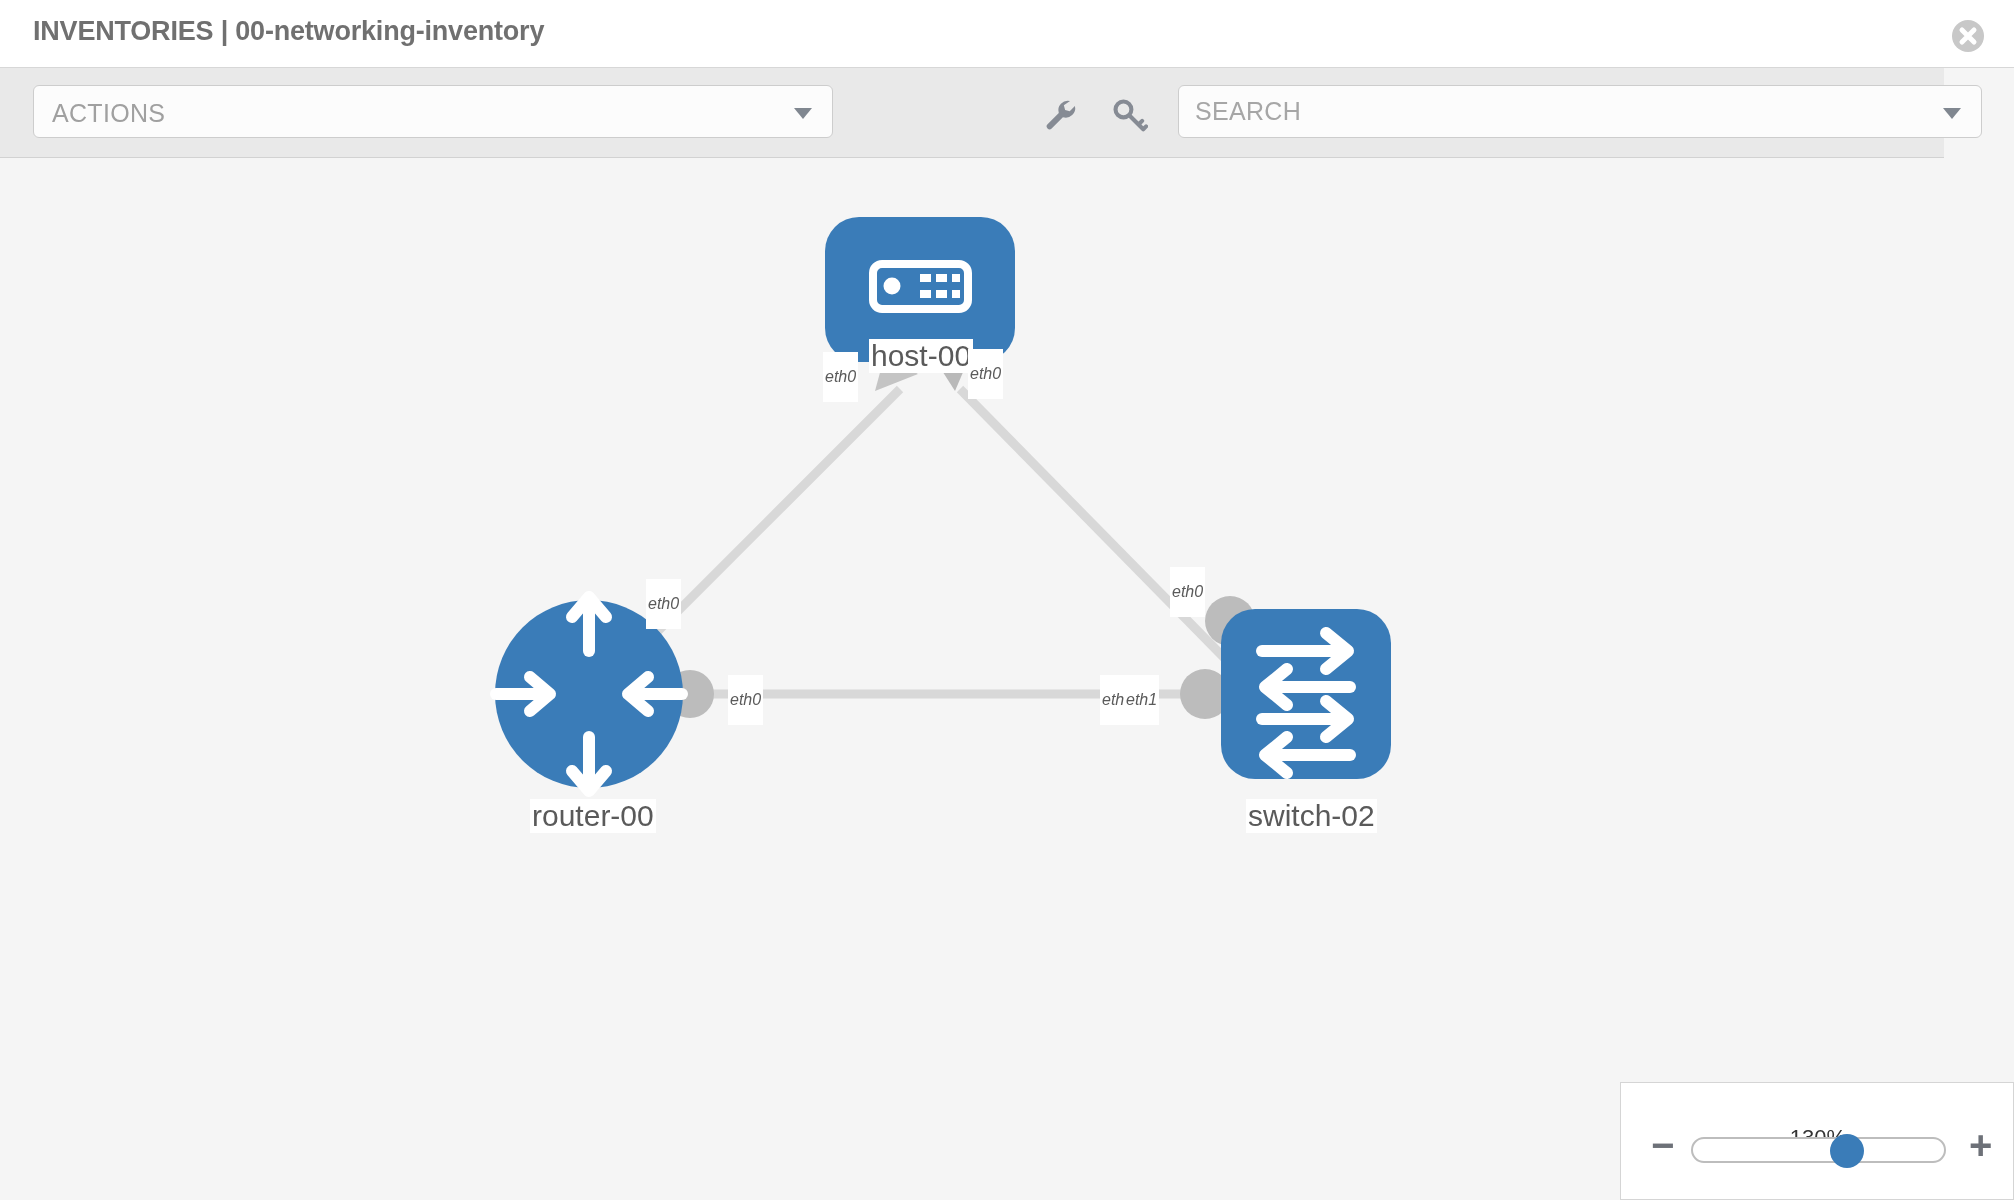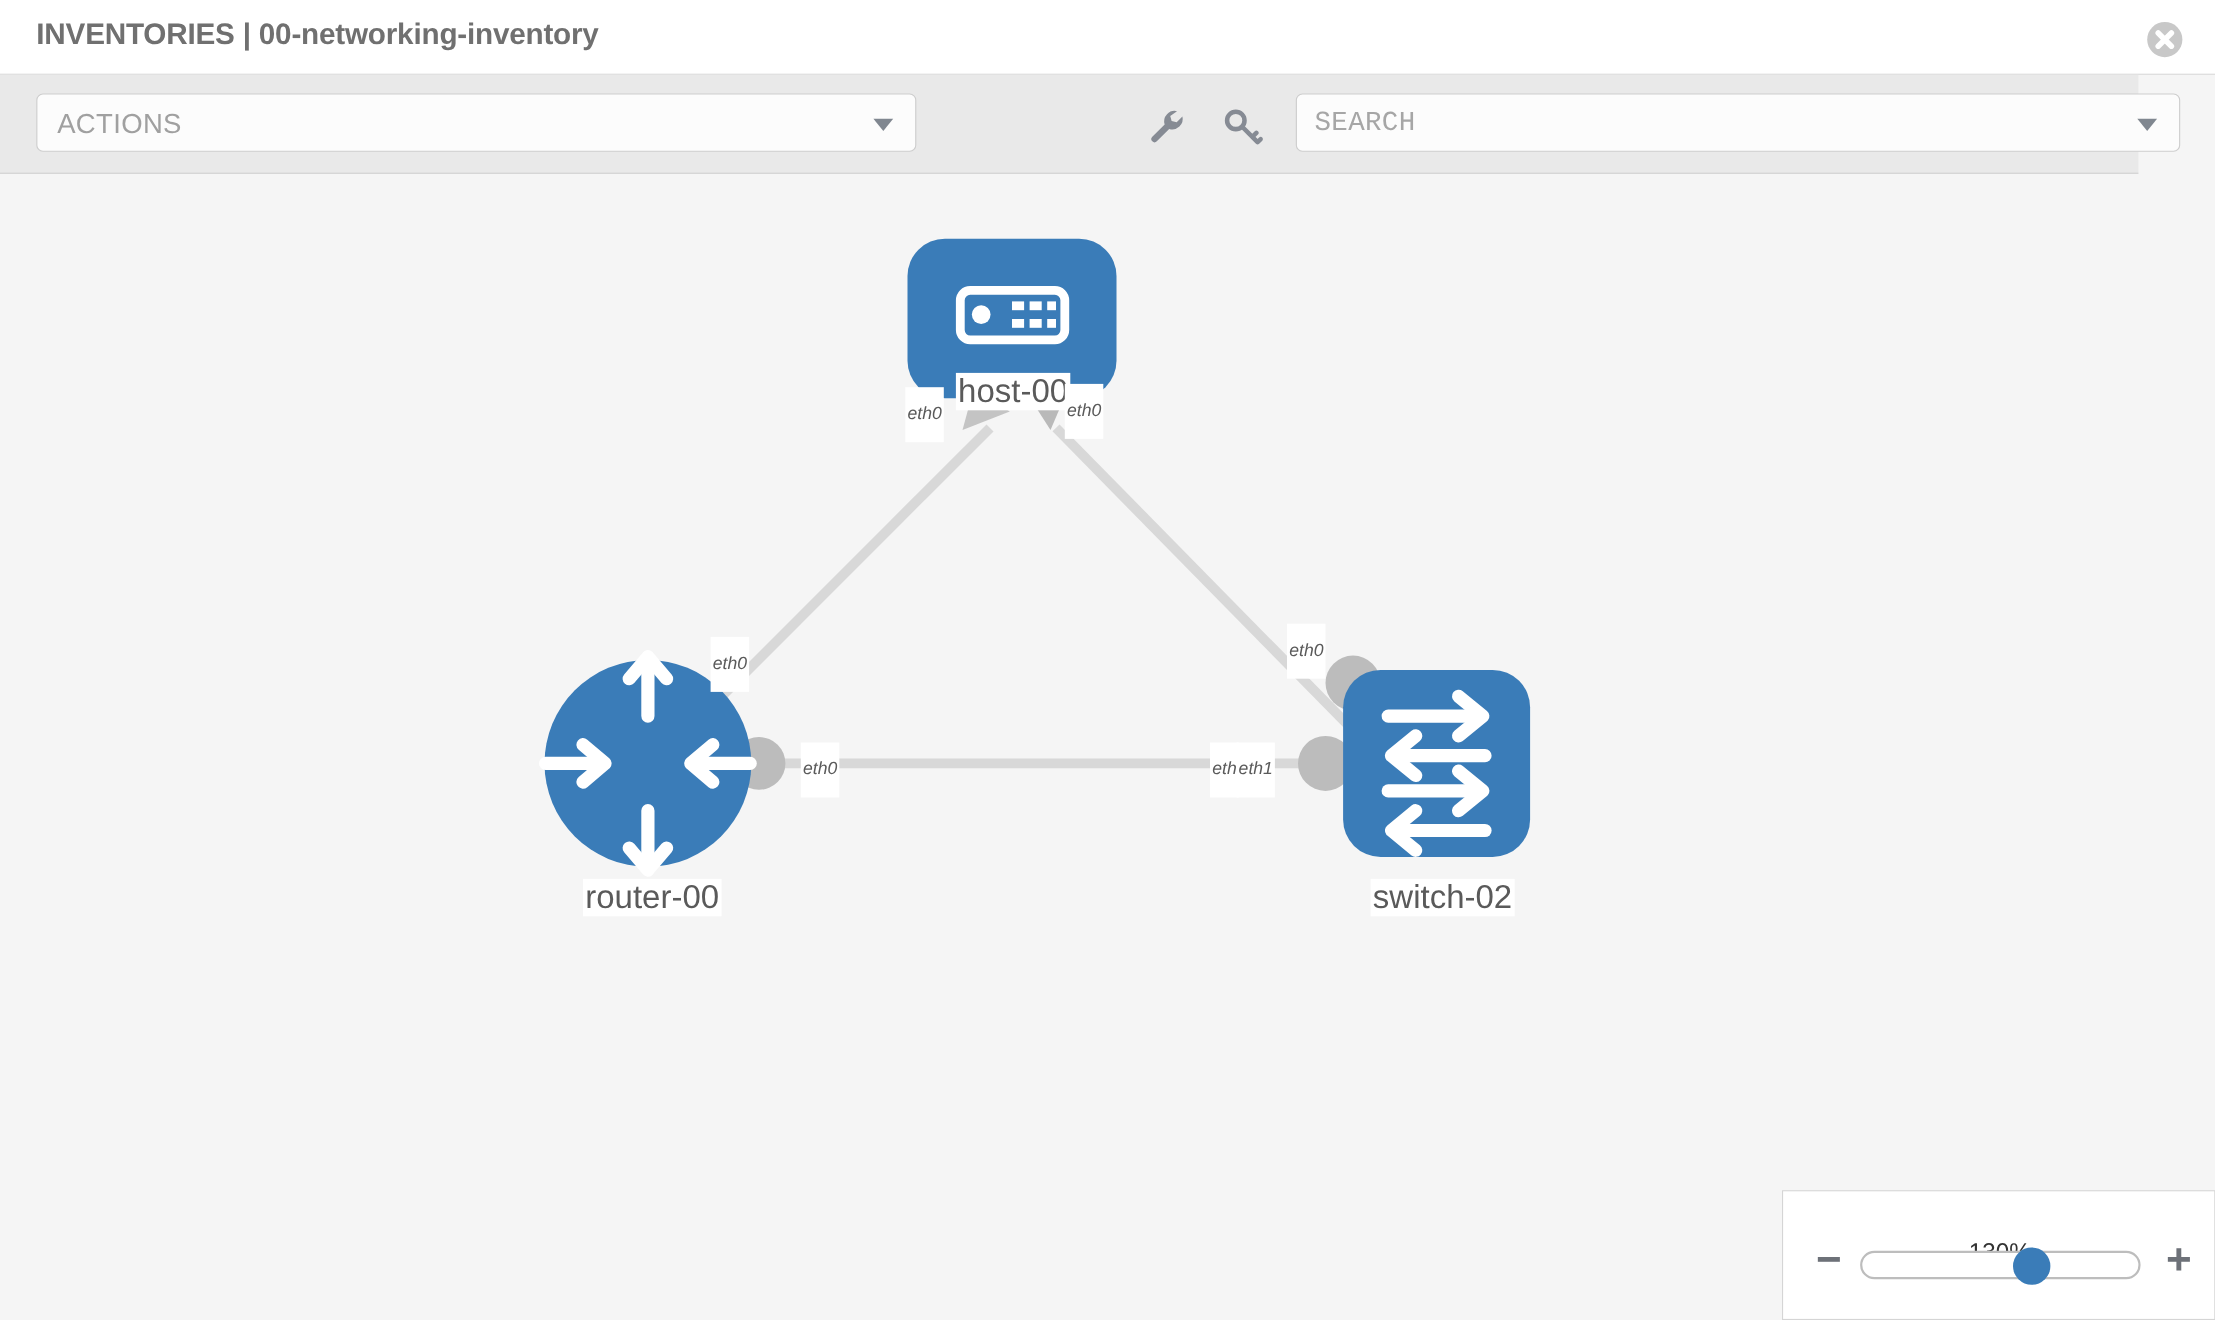--- a/index.html
+++ b/index.html
@@ -62,21 +62,21 @@
   .search-box {
     position: absolute; left: 1178px; top: 17px;
     width: 804px; height: 53px;
     background: #fcfcfc;
     border: 1px solid #cdcdcd;
     border-radius: 6px;
   }
   .search-input {
     position: absolute; left: 16px; top: 0; width: 700px; height: 51px;
     border: 0; outline: none; background: transparent;
-    font-family: Liberation Mono, monospace;
+    font-family: Liberation Sans, sans-serif;
     font-size: 25px; color: #555;
   }
   .search-input::placeholder { color: #a6a6a6; letter-spacing: 0.3px; }
 
   
   .canvas {
     position: absolute; left: 0; top: 159px;
     width: 2014px; height: 1041px;
     background: #f5f5f5;
     overflow: hidden;

